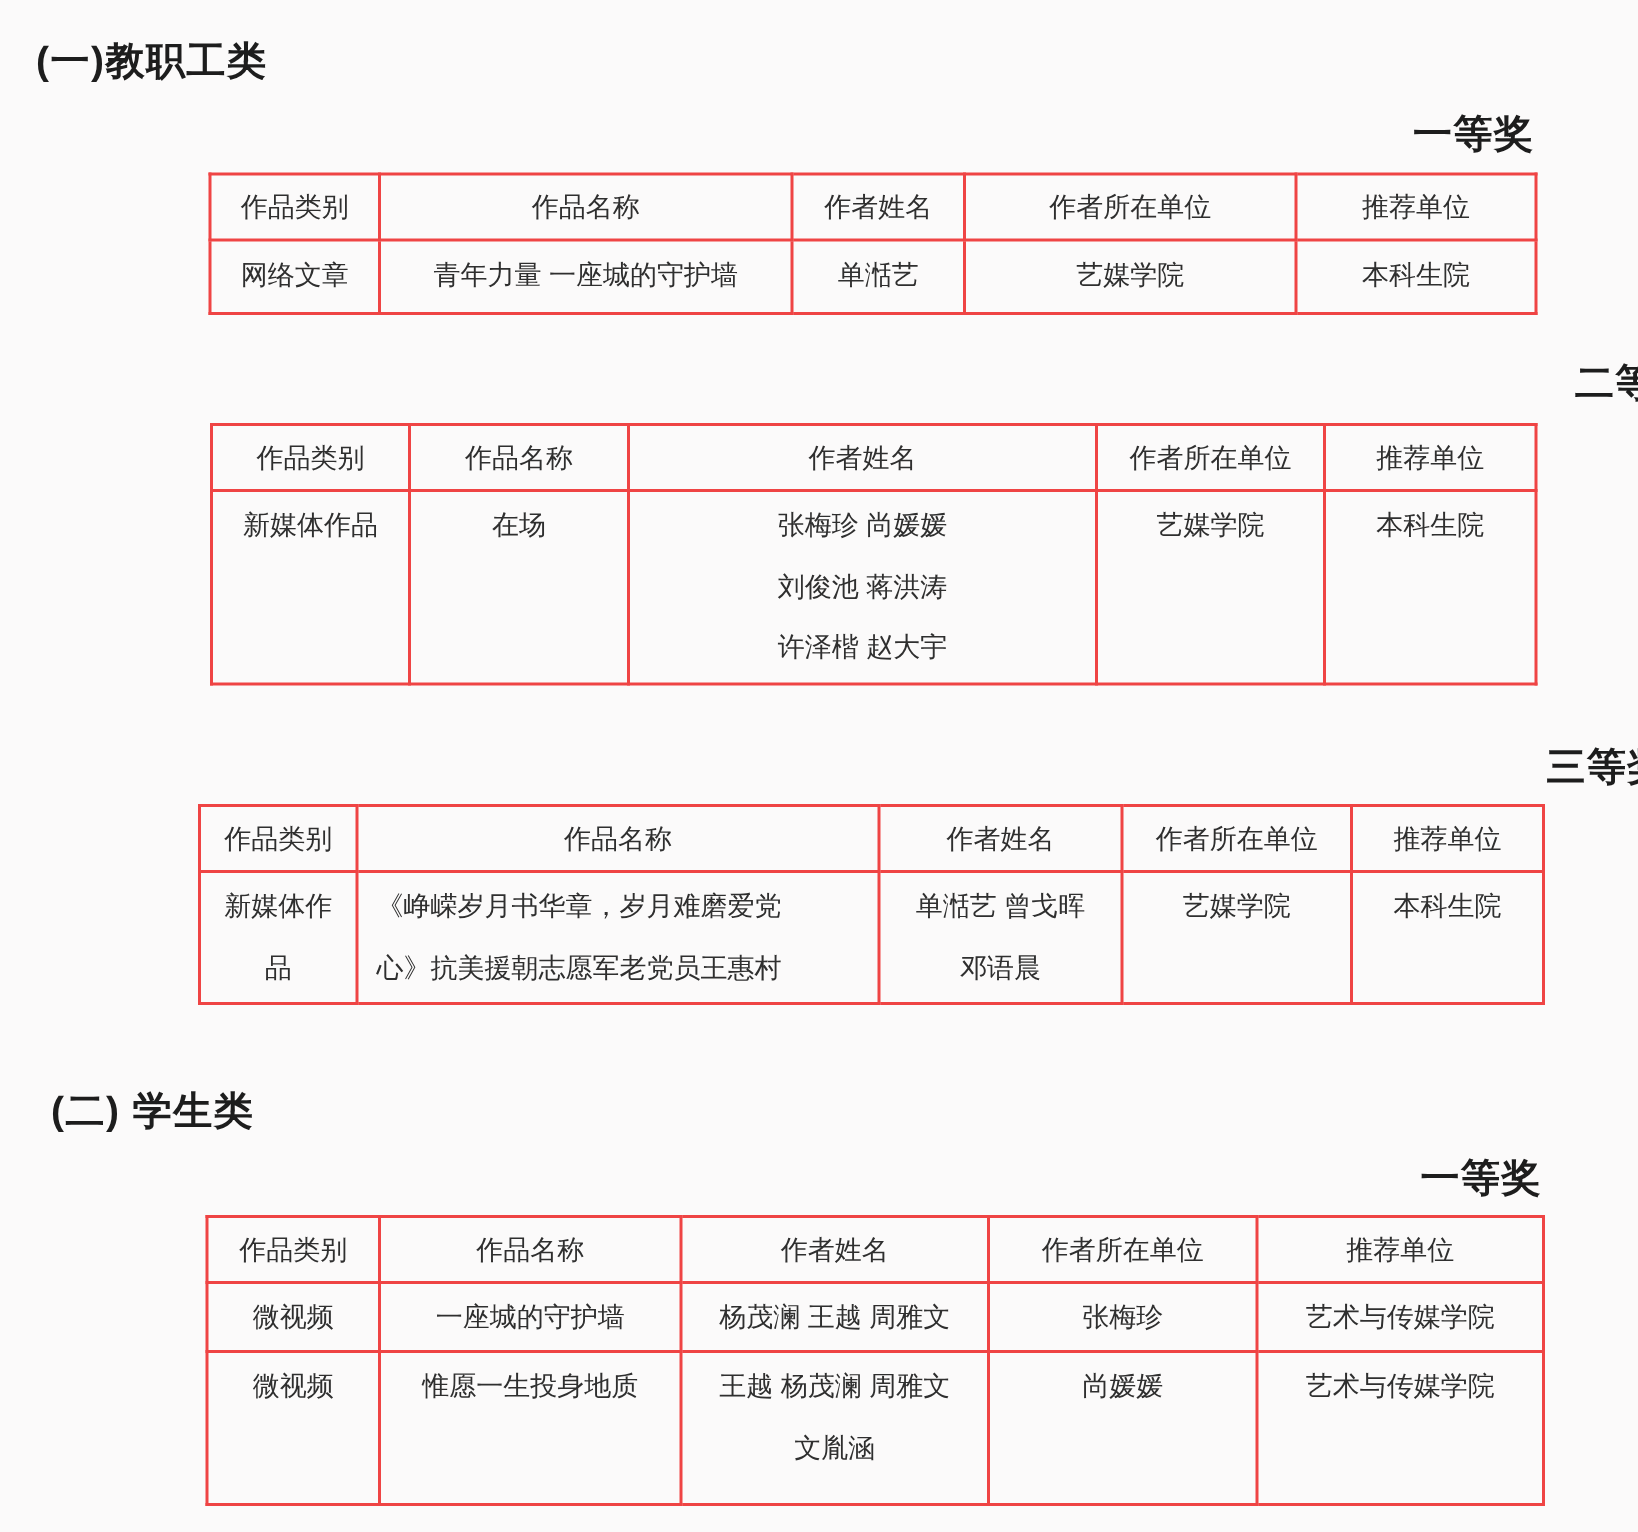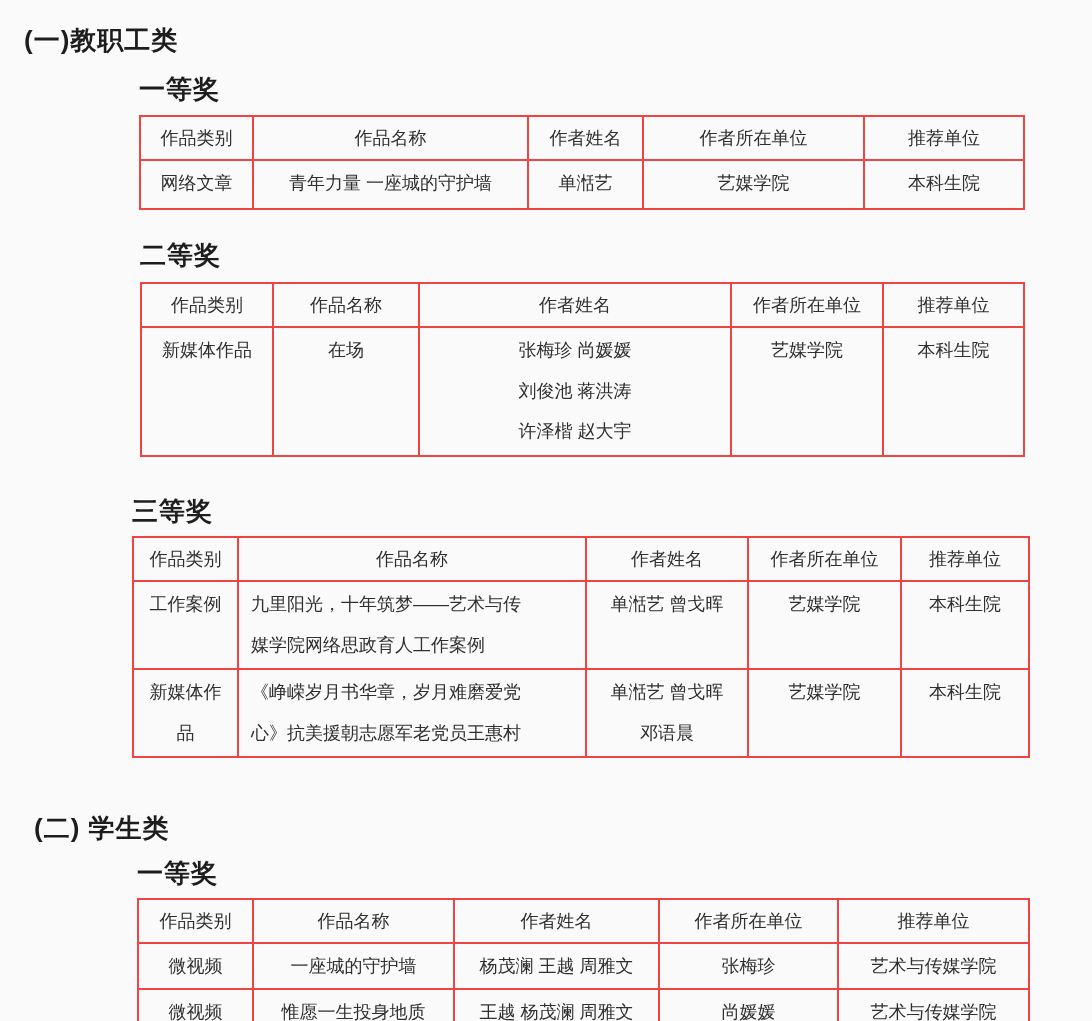--- a/index.html
+++ b/index.html
@@ -22,21 +22,21 @@
     letter-spacing: 1px;
   }
   #heading-staff  { margin: 26px 0 0 24px; }
   #heading-student{ margin: 56px 0 0 34px; }
 
   .group { position: relative; }
   .prize-title {
     font-size: 26px;
     font-weight: bold;
     color: #1d1d1d;
-    text-align: left;
+    text-align: right;
     line-height: 1.15;
     letter-spacing: 1px;
   }
   .g1 { margin-left: 139px; width: 884px; }
   .g2 { margin-left: 140px; width: 991px; }
   .g3 { margin-left: 132px; width: 980px; }
   .g4 { margin-left: 137px; width: 891px; }
 
   .g1 .prize-title { margin-top: 20px; }
   .g2 .prize-title { margin-top: 31px; }
@@ -157,28 +157,20 @@
     </colgroup>
     <tbody>
         <tr>
       <th>作品类别</th>
       <th>作品名称</th>
       <th>作者姓名</th>
       <th>作者所在单位</th>
       <th>推荐单位</th>
     </tr>
     <tr class="r-tall2">
-      <td>工作案例</td>
-      <td class="name-left">九里阳光，十年筑梦——艺术与传
-媒学院网络思政育人工作案例</td>
-      <td>单湉艺 曾戈晖</td>
-      <td>艺媒学院</td>
-      <td>本科生院</td>
-    </tr>
-    <tr class="r-tall2">
       <td>新媒体作品</td>
       <td class="name-left">《峥嵘岁月书华章，岁月难磨爱党
 心》抗美援朝志愿军老党员王惠村</td>
       <td>单湉艺 曾戈晖
 邓语晨</td>
       <td>艺媒学院</td>
       <td>本科生院</td>
     </tr>
   </tbody>
     </table>

